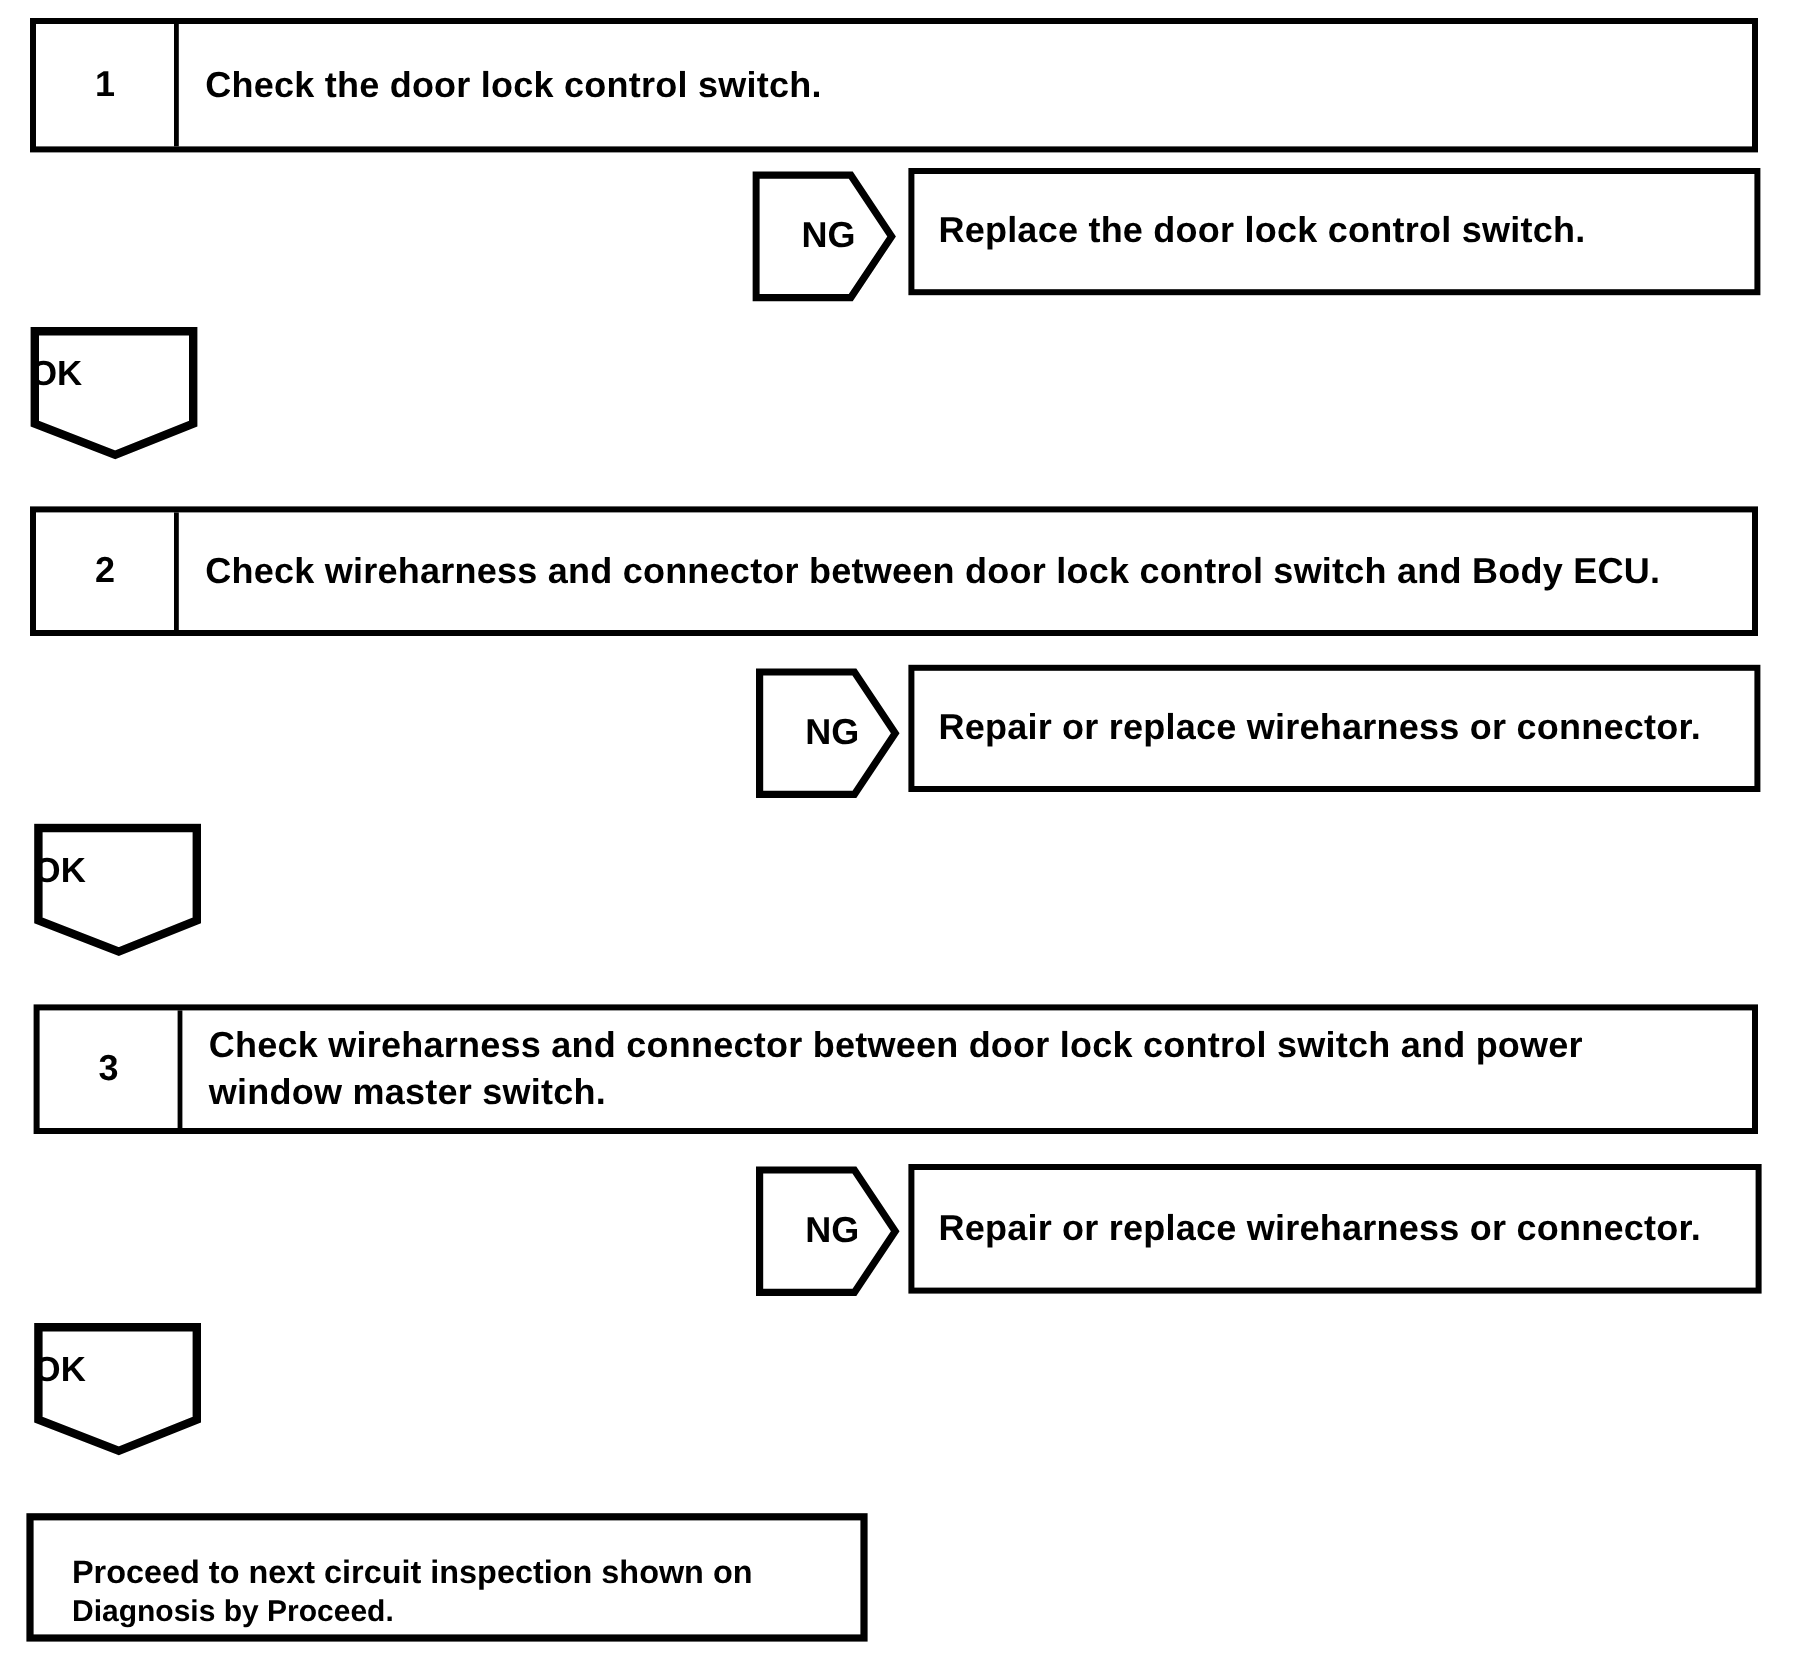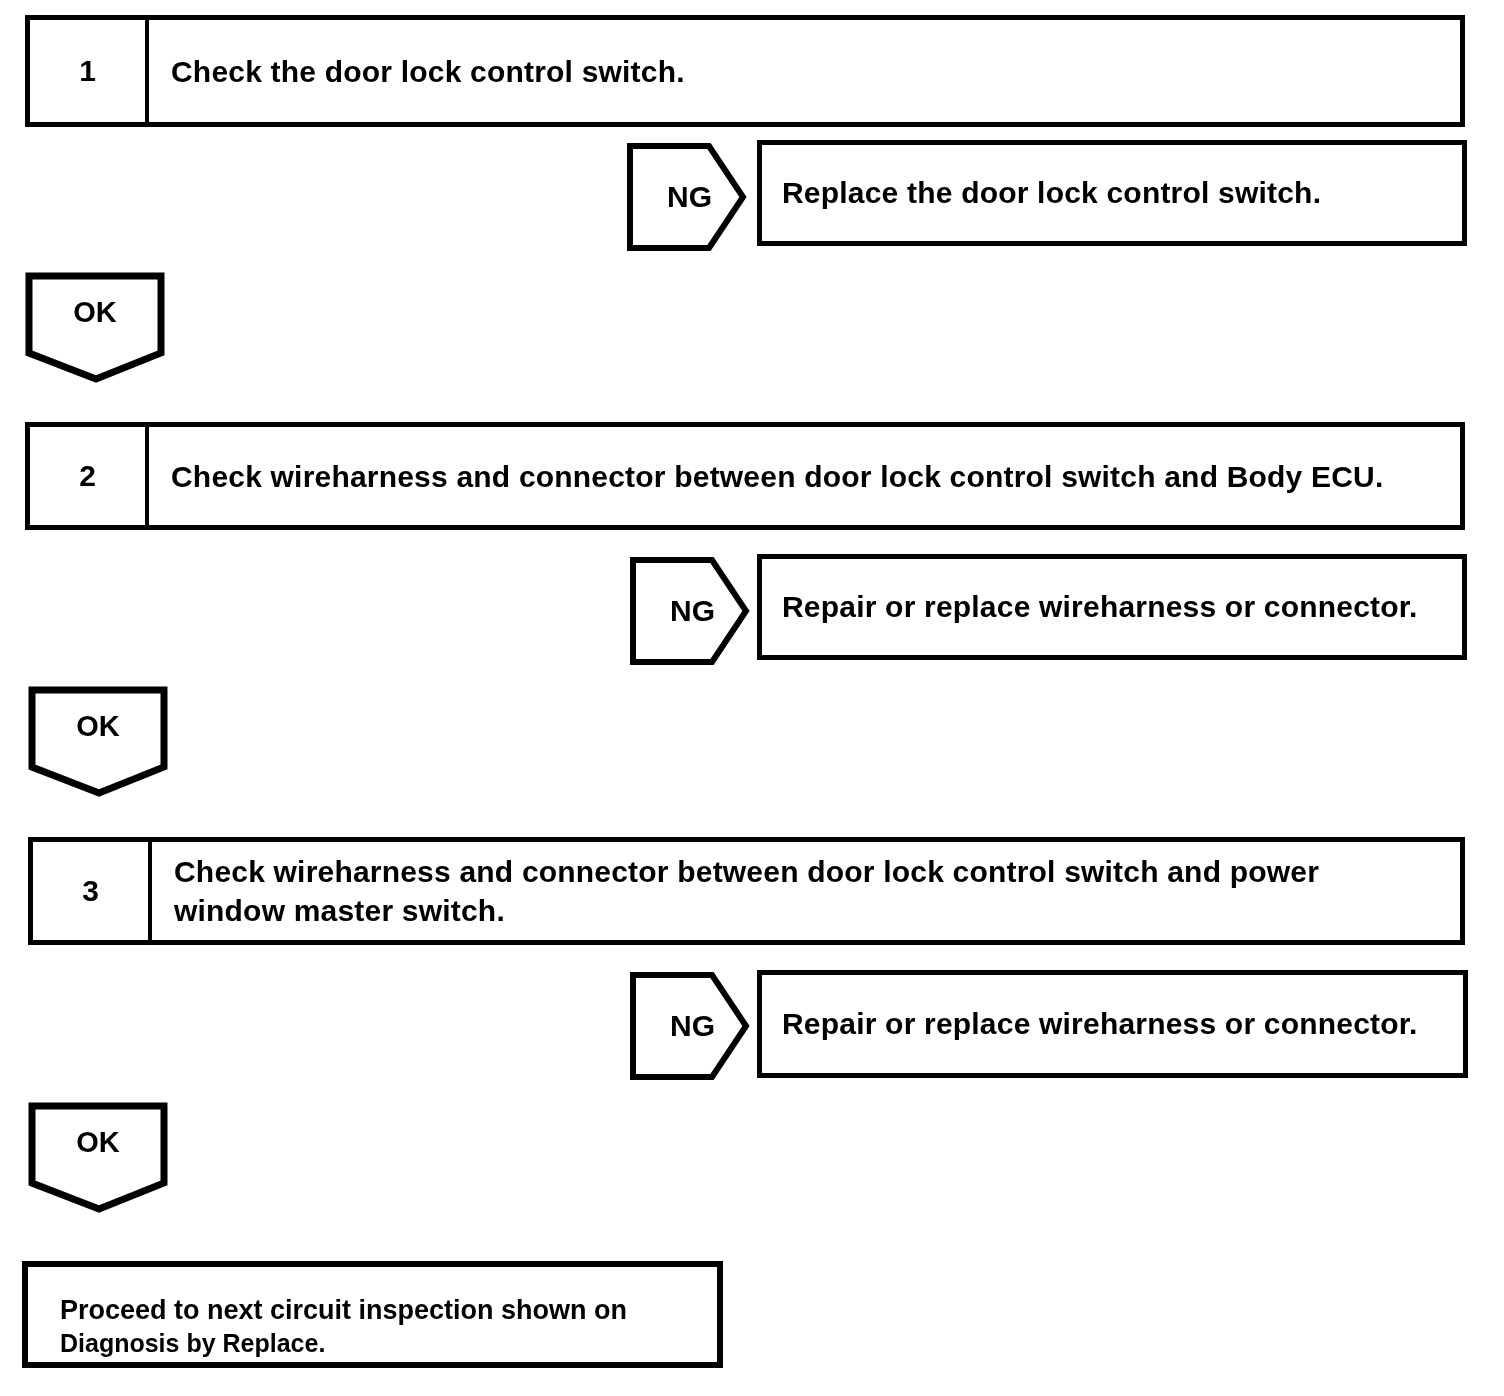--- a/index.html
+++ b/index.html
@@ -42,23 +42,22 @@
     position:absolute;
     width:120px;
     height:110px;
   }
   .ng-arrow svg{display:block;}
   .ng-label{
     position:absolute;
     left:0; top:0;
     width:86px; height:110px;
     line-height:110px;
-    text-align:left;
+    text-align:right;
     font-size:30px;
-    margin-left:40px;
   }
   
   .ng-box{
     position:absolute;
     border:5px solid #000;
     background:#fff;
     box-sizing:border-box;
     display:flex;
     align-items:center;
     padding:15px 20px;
@@ -70,21 +69,21 @@
     position:absolute;
     width:140px;
     height:112px;
   }
   .ok-arrow svg{display:block;}
   .ok-label{
     position:absolute;
     left:0; top:0;
     width:140px; height:81px;
     line-height:81px;
-    text-align:center;
+    text-align:left;
     font-size:29px;
   }
   
   .final-box{
     position:absolute;
     border:6px solid #000;
     background:#fff;
     box-sizing:border-box;
     padding:26px 10px 0 32px;
   }
@@ -177,16 +176,16 @@
 
   <div class="ok-arrow" style="left:28px;top:1102px">
     <svg width="140" height="112" viewBox="0 0 140 112">
       <polygon points="4,4 136,4 136,81 71,107 4,81" fill="#ffffff" stroke="#000000" stroke-width="7"></polygon>
     </svg>
     <span class="ok-label">OK</span>
   </div>
 
   <div class="final-box" style="left:22px;top:1261px;width:701px;height:107px">
     <div class="final-line1">Proceed to next circuit inspection shown on</div>
-    <div class="final-line2">Diagnosis by Replace.</div>
+    <div class="final-line2">Diagnosis by Proceed.</div>
   </div>
 
 </div>
 
 </body></html>

